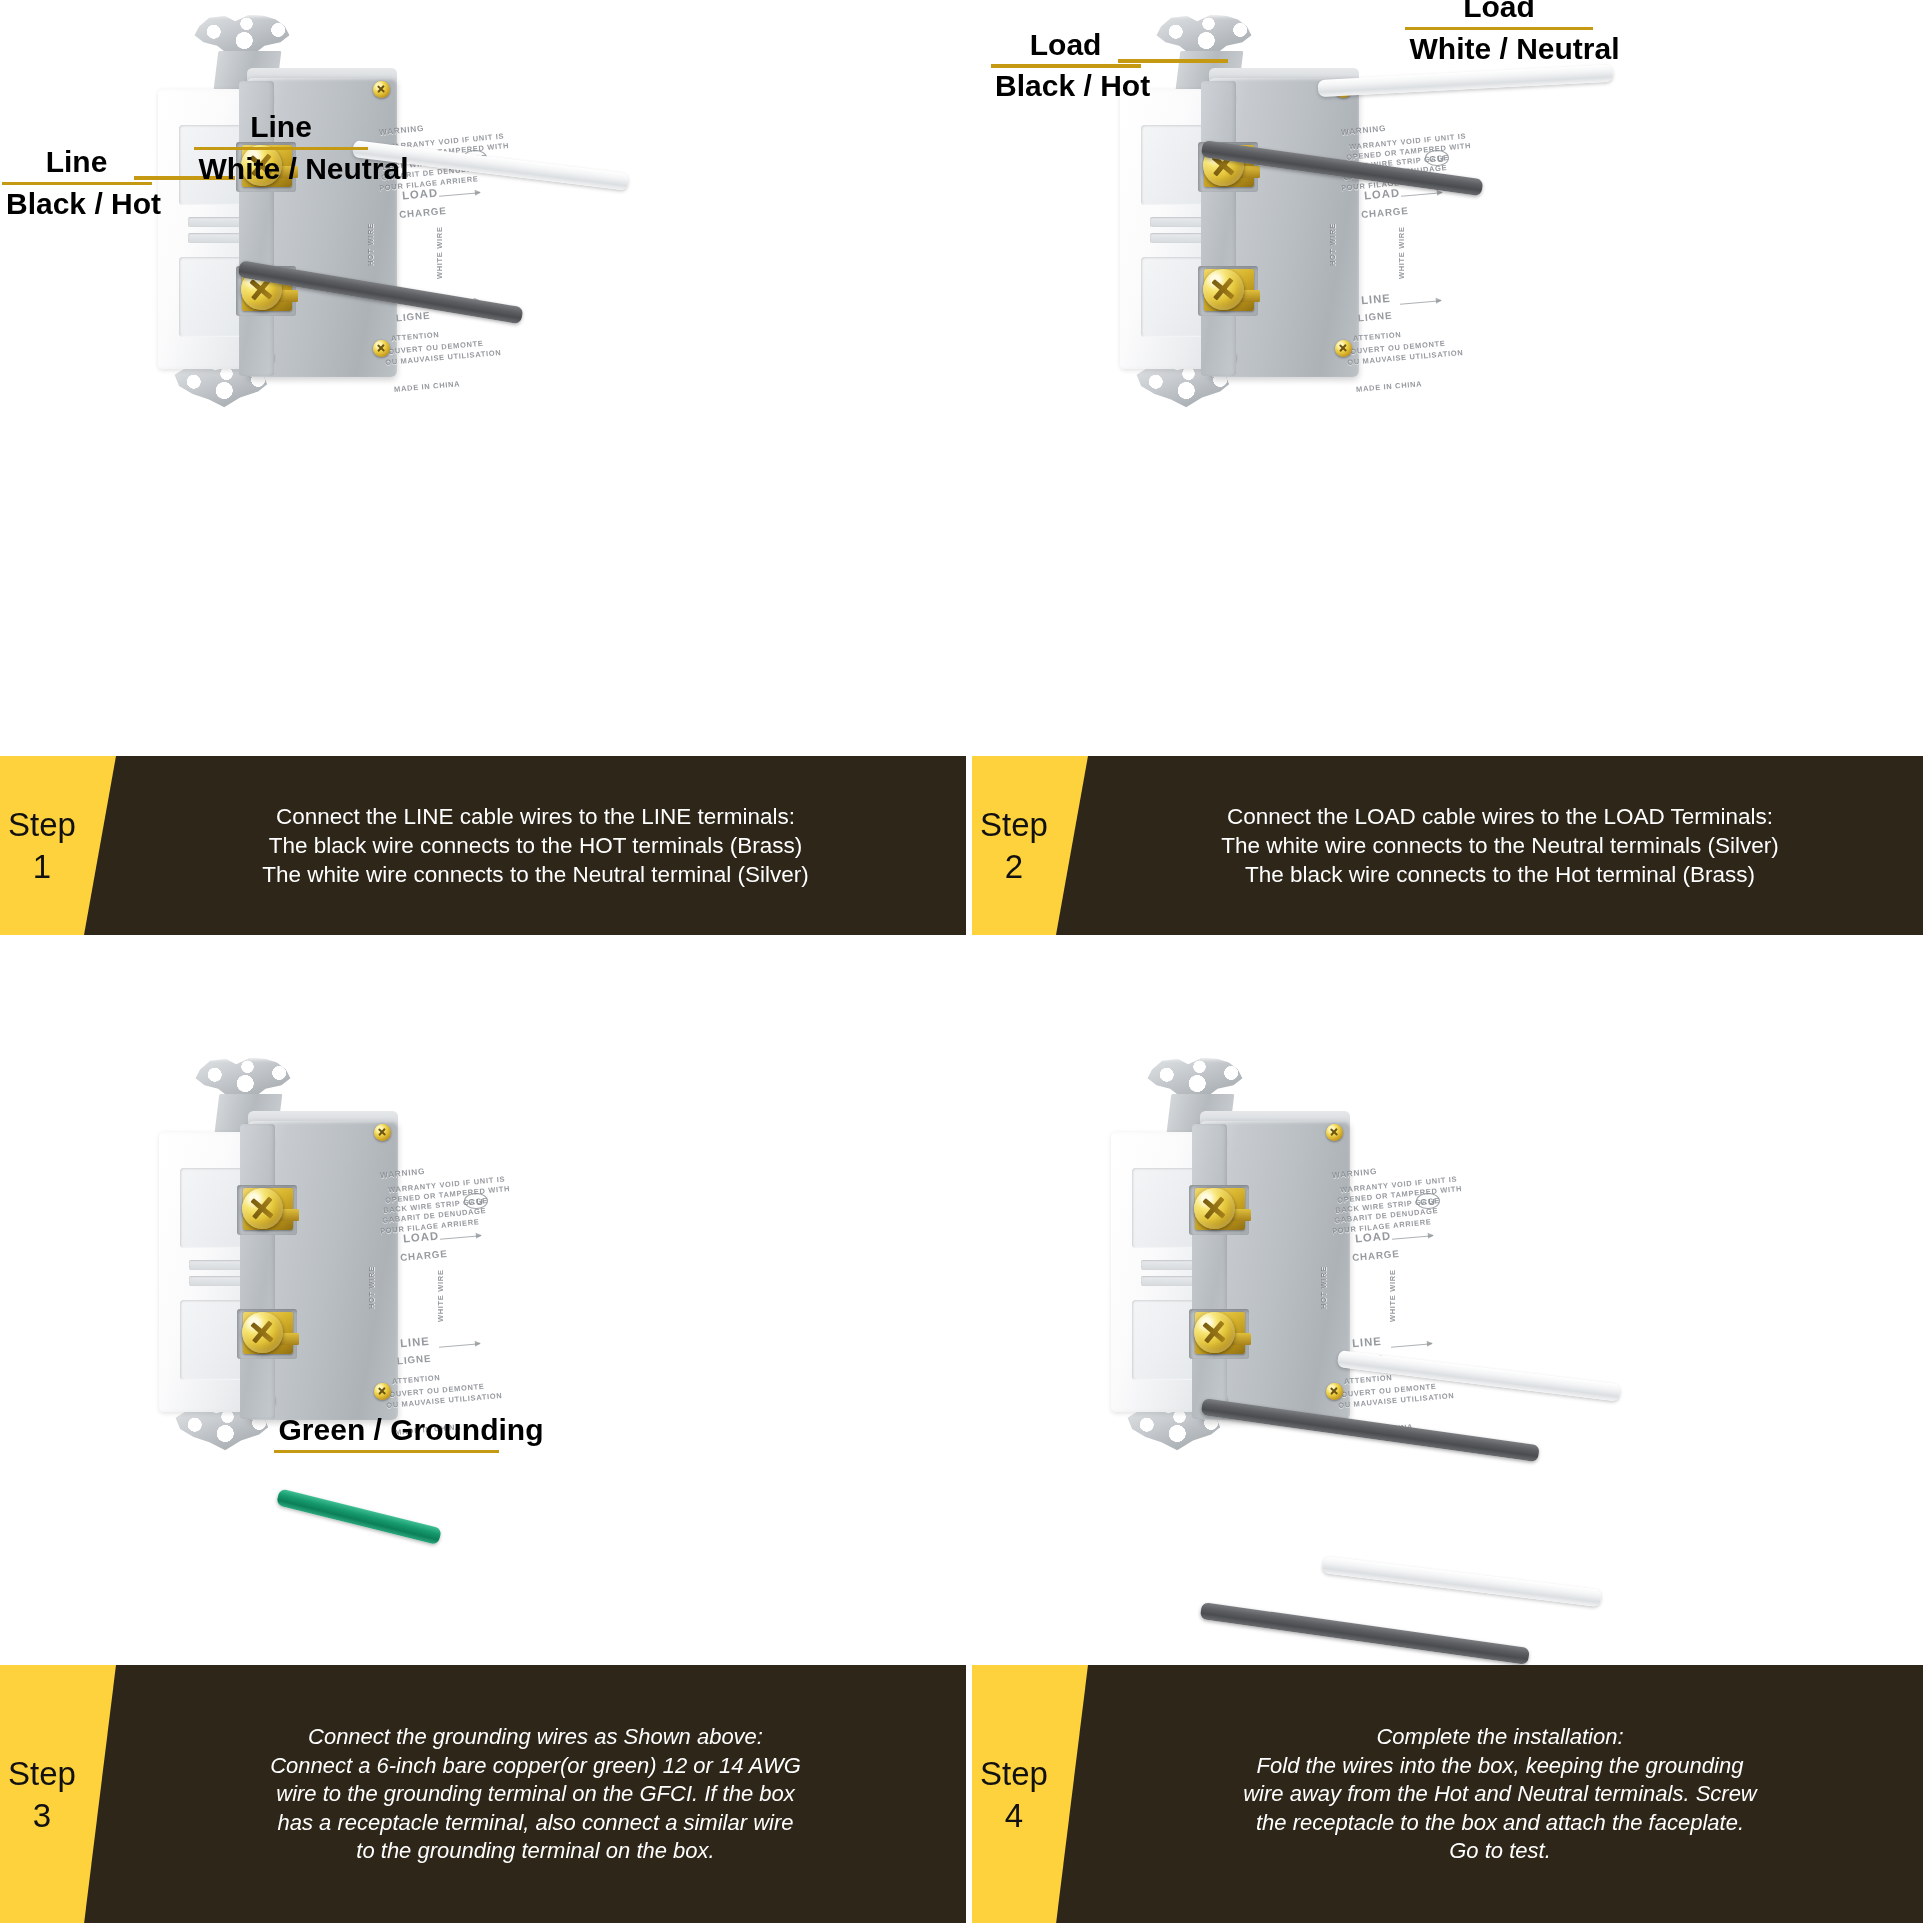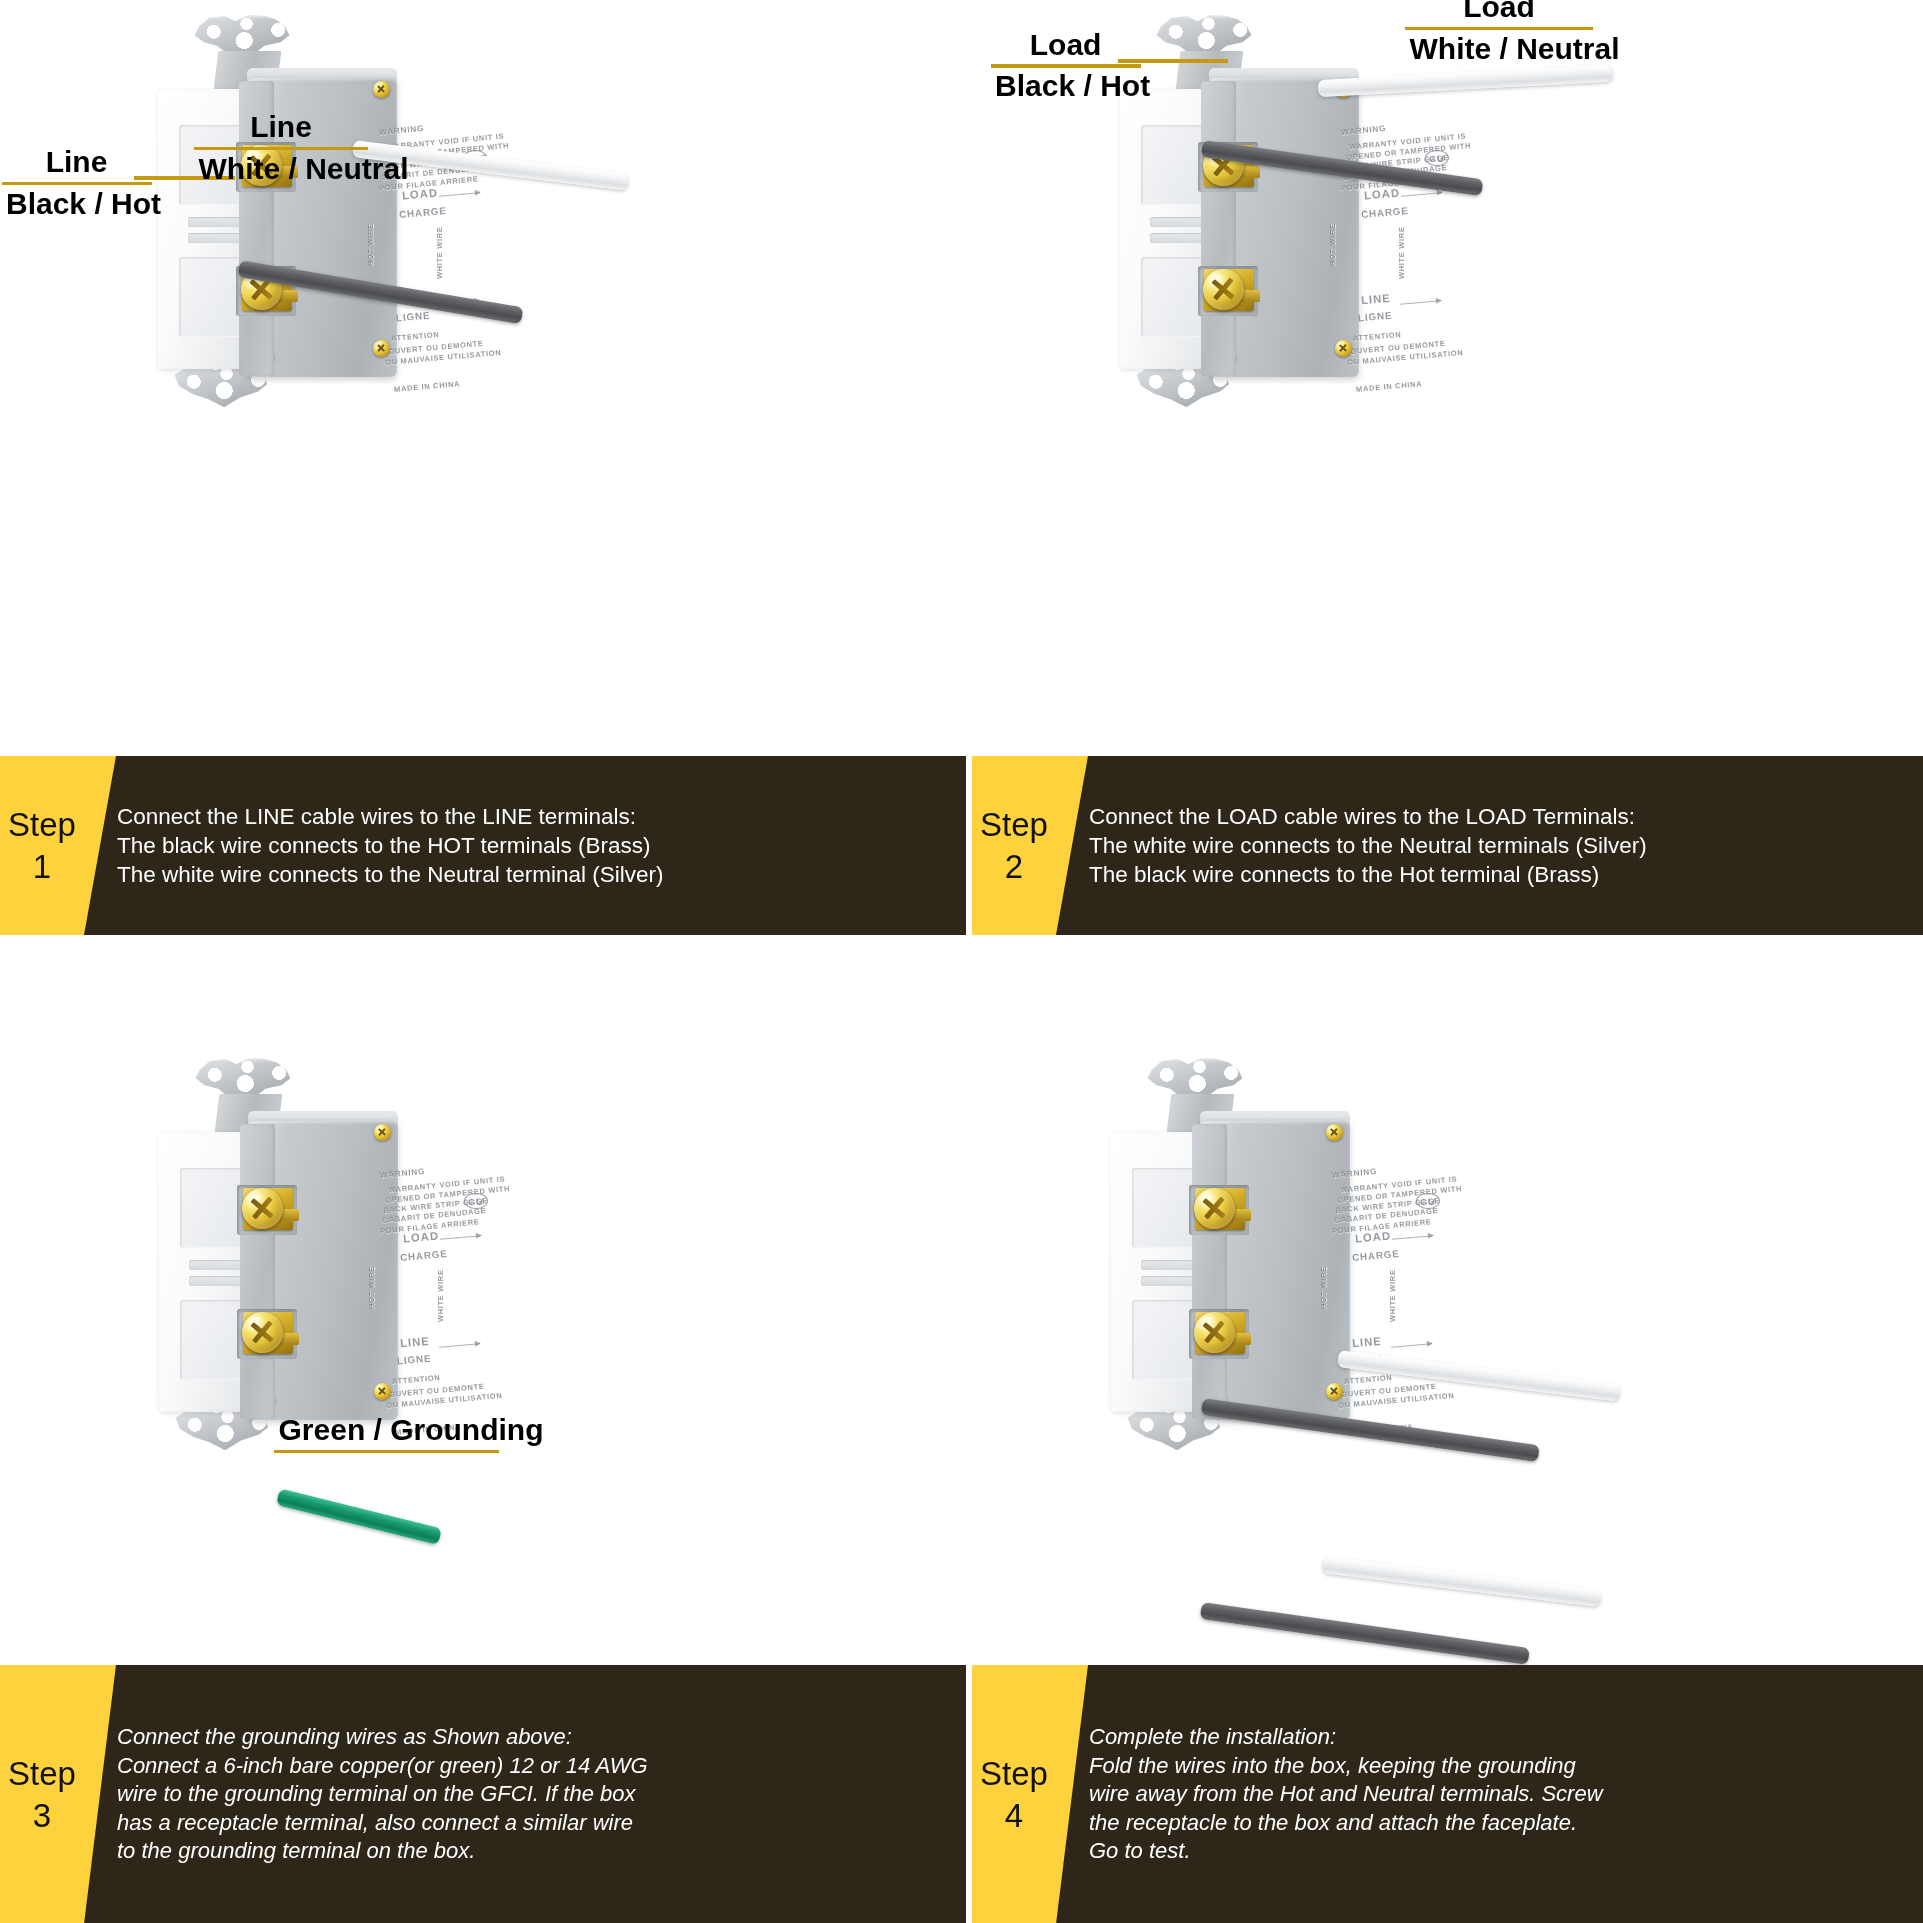--- a/index.html
+++ b/index.html
@@ -224,21 +224,21 @@
     border-bottom:179px solid transparent;
   }
   .cap-num .w{ font-size:33px; font-weight:400; line-height:1.0; }
   .cap-num .n{ font-size:33px; font-weight:400; line-height:1.0; margin-top:9px; }
   .cap-body{
     flex:1; background:#2d2619; color:#fff;
     display:flex; flex-direction:column; justify-content:center;
     padding:4.5px 12px 4.5px 33px;
   }
   .cap-body .ln{
-    font-size:22.5px; line-height:1.30; font-weight:400; text-align:left;
+    font-size:22.5px; line-height:1.30; font-weight:400; text-align:center;
     white-space:nowrap;
   }
   .caption.tall{ height:259px; }
   .caption.tall .cap-num::after{ border-bottom-width:259px; }
   .caption.tall .cap-body .ln{ font-size:22px; line-height:1.30;font-style:italic; }
 
   .cap1{ left:0;    top:756px; width:966px; }
   .cap2{ left:972px; top:756px; width:951px; }
   .cap3{ left:0;    top:1665px; width:966px; }
   .cap4{ left:972px; top:1665px; width:951px; }

